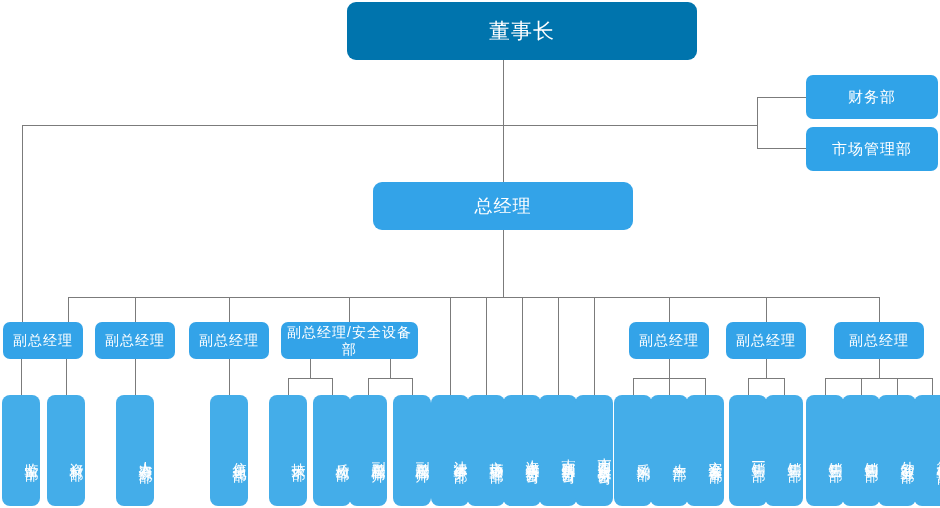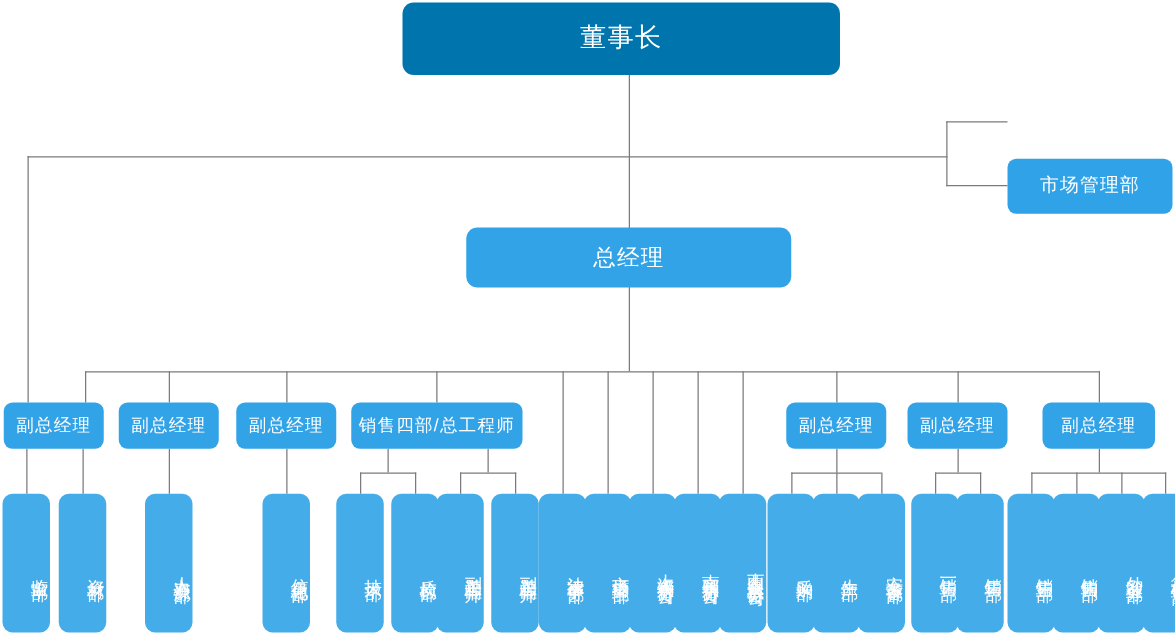--- a/index.html
+++ b/index.html
@@ -116,30 +116,31 @@
   <div class="ln v" style="left:748px;top:378px;height:17px;"></div>
   <div class="ln v" style="left:784px;top:378px;height:17px;"></div>
 
   <div class="ln v" style="left:879px;top:359px;height:19px;"></div>
   <div class="ln h" style="left:825px;top:378px;width:108px;"></div>
   <div class="ln v" style="left:825px;top:378px;height:17px;"></div>
   <div class="ln v" style="left:861px;top:378px;height:17px;"></div>
   <div class="ln v" style="left:897px;top:378px;height:17px;"></div>
   <div class="ln v" style="left:932px;top:378px;height:17px;"></div>
 
-  <div class="node lvl-chairman" style="left:322px;top:2px;width:350px;height:58px;">董事长</div>
+  <div class="node lvl-chairman" style="left:347px;top:2px;width:350px;height:58px;">董事长</div>
 
+  <div class="node lvl-dept-top" style="left:806px;top:75px;width:132px;height:44px;">财务部</div>
   <div class="node lvl-dept-top" style="left:806px;top:127px;width:132px;height:44px;">市场管理部</div>
 
   <div class="node lvl-gm" style="left:373px;top:182px;width:260px;height:48px;font-family:Liberation Serif, serif;">总经理</div>
 
   <div class="node lvl-vp" style="left:3px;top:322px;width:80px;height:37px;">副总经理</div>
   <div class="node lvl-vp" style="left:95px;top:322px;width:80px;height:37px;">副总经理</div>
   <div class="node lvl-vp" style="left:189px;top:322px;width:80px;height:37px;">副总经理</div>
-  <div class="node lvl-vp" style="left:281px;top:322px;width:137px;height:37px;">销售四部/总工程师</div>
+  <div class="node lvl-vp" style="left:281px;top:322px;width:137px;height:37px;">副总经理/安全设备部</div>
   <div class="node lvl-vp" style="left:629px;top:322px;width:80px;height:37px;">副总经理</div>
   <div class="node lvl-vp" style="left:726px;top:322px;width:80px;height:37px;">副总经理</div>
   <div class="node lvl-vp" style="left:834px;top:322px;width:90px;height:37px;">副总经理</div>
 
   <div class="node lvl-leaf" style="left:2px;top:395px;width:38px;height:111px;">监审部</div>
   <div class="node lvl-leaf" style="left:47px;top:395px;width:38px;height:111px;">资材部</div>
   <div class="node lvl-leaf" style="left:116px;top:395px;width:38px;height:111px;">人力资源部</div>
   <div class="node lvl-leaf" style="left:210px;top:395px;width:38px;height:111px;">信息化部</div>
   <div class="node lvl-leaf" style="left:269px;top:395px;width:38px;height:111px;">技术部</div>
   <div class="node lvl-leaf" style="left:313px;top:395px;width:38px;height:111px;">质检部</div>

